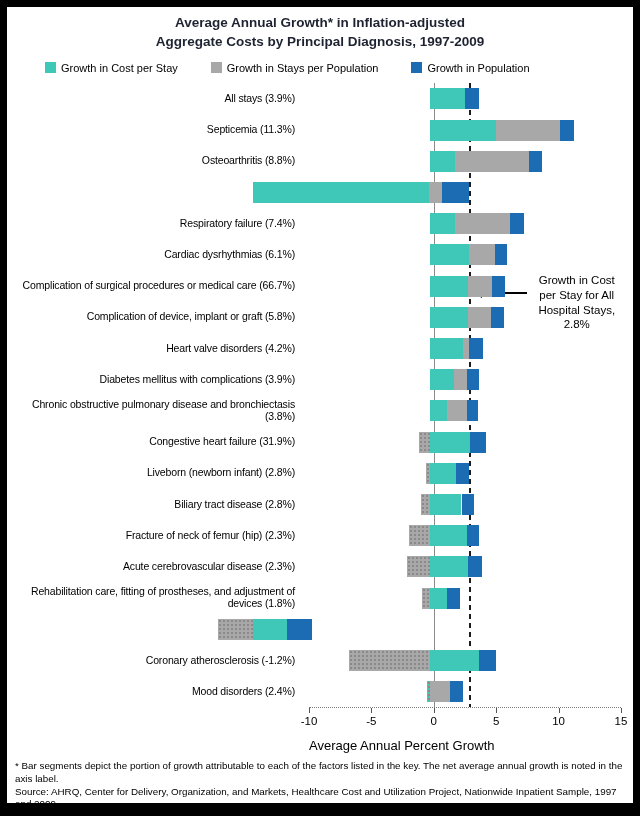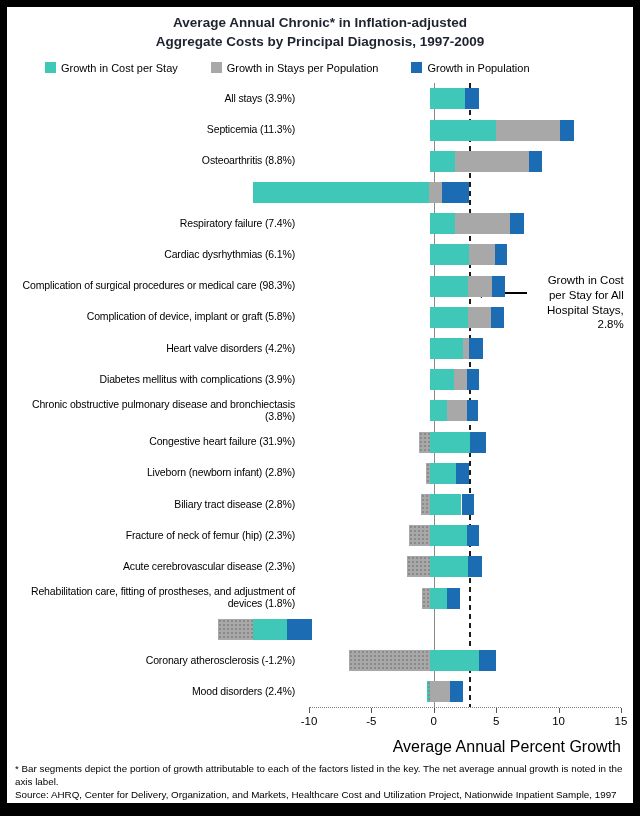--- a/index.html
+++ b/index.html
@@ -25,30 +25,30 @@
   .zero-line { position: absolute; top: 0; bottom: 0; width: 1px; background: #8c8c8c; }
   .ref-line { position: absolute; top: 0; bottom: 0; width: 2px;
     background: repeating-linear-gradient(to bottom, #1c1c1c 0 5px, transparent 5px 9px); }
   .ann-text { position: absolute; width: 94px; text-align: center; font-size: 11.5px; line-height: 1.28; }
   .arrow-line { position: absolute; width: 46px; height: 2px; background: #000; }
   .arrow-head { position: absolute; width: 0; height: 0;
     border-top: 5px solid transparent; border-bottom: 5px solid transparent; border-right: 9px solid #000; }
   .axis { position: relative; margin: 0 12px 0 302px; height: 31px; border-top: 1px dotted #7c7c7c; }
   .tick { position: absolute; top: 0; width: 1px; height: 5px; background: #555; }
   .tick-label { position: absolute; top: 7px; transform: translateX(-50%); font-size: 11.5px; }
-  .xlabel { margin: 0 12px 0 302px; text-align: right; font-size: 16px; }
+  .xlabel { margin: 0 12px 0 302px; text-align: left; font-size: 13px; }
   .footnotes { margin: 7px 8px 0 8px; font-size: 9.8px; line-height: 1.3; }
   .footnotes p { margin: 0; }
 </style>
 </head>
 <body>
 
 <div class="frame">
   <div class="title">
-    <div>Average Annual Chronic* in Inflation-adjusted</div>
+    <div>Average Annual Growth* in Inflation-adjusted</div>
     <div>Aggregate Costs by Principal Diagnosis, 1997-2009</div>
   </div>
 
   <div class="legend" id="legend">
       <div class="legend-item">
         <span class="swatch" style="background: rgb(63, 200, 183);"></span>
         <span>Growth in Cost per Stay</span>
       </div>
       <div class="legend-item">
         <span class="swatch" style="background: rgb(168, 168, 168);"></span>
@@ -59,21 +59,21 @@
         <span>Growth in Population</span>
       </div>
     </div>
 
   <div class="chart" id="chart">
     <div class="overlay">
       <div class="zero-line" style="left:40%;"></div>
       <div class="ref-line" style="left:51.2%;"></div>
       <div class="arrow-head" style="left:calc(51.2% + 4px); top:205px;"></div>
       <div class="arrow-line" style="left:calc(51.2% + 12px); top:209px;"></div>
-      <div class="ann-text" style="left:calc(51.2% + 61px); top:190px;text-align:right;">Growth in Cost per Stay for All Hospital Stays, 2.8%</div>
+      <div class="ann-text" style="left:calc(51.2% + 61px); top:190px;">Growth in Cost per Stay for All Hospital Stays, 2.8%</div>
     </div>
   <div class="row">
         <div class="cat-label">All stays (3.9%)</div>
         <div class="barcell">
           <div class="seg" style="left: 40%; width: 11.2%; background: rgb(63, 200, 183);"></div>
           <div class="seg" style="left: 51.2%; width: 4.4%; background: rgb(28, 108, 180);"></div>
         </div>
       </div>
       <div class="row">
         <div class="cat-label">Septicemia (11.3%)</div>
@@ -108,21 +108,21 @@
       </div>
       <div class="row">
         <div class="cat-label">Cardiac dysrhythmias (6.1%)</div>
         <div class="barcell">
           <div class="seg" style="left: 40%; width: 12.4%; background: rgb(63, 200, 183);"></div>
           <div class="seg" style="left: 52.4%; width: 8%; background: rgb(168, 168, 168);"></div>
           <div class="seg" style="left: 60.4%; width: 4%; background: rgb(28, 108, 180);"></div>
         </div>
       </div>
       <div class="row">
-        <div class="cat-label">Complication of surgical procedures or medical care (98.3%)</div>
+        <div class="cat-label">Complication of surgical procedures or medical care (66.7%)</div>
         <div class="barcell">
           <div class="seg" style="left: 40%; width: 12%; background: rgb(63, 200, 183);"></div>
           <div class="seg" style="left: 52%; width: 7.6%; background: rgb(168, 168, 168);"></div>
           <div class="seg" style="left: 59.6%; width: 4%; background: rgb(28, 108, 180);"></div>
         </div>
       </div>
       <div class="row">
         <div class="cat-label">Complication of device, implant or graft (5.8%)</div>
         <div class="barcell">
           <div class="seg" style="left: 40%; width: 12%; background: rgb(63, 200, 183);"></div>

